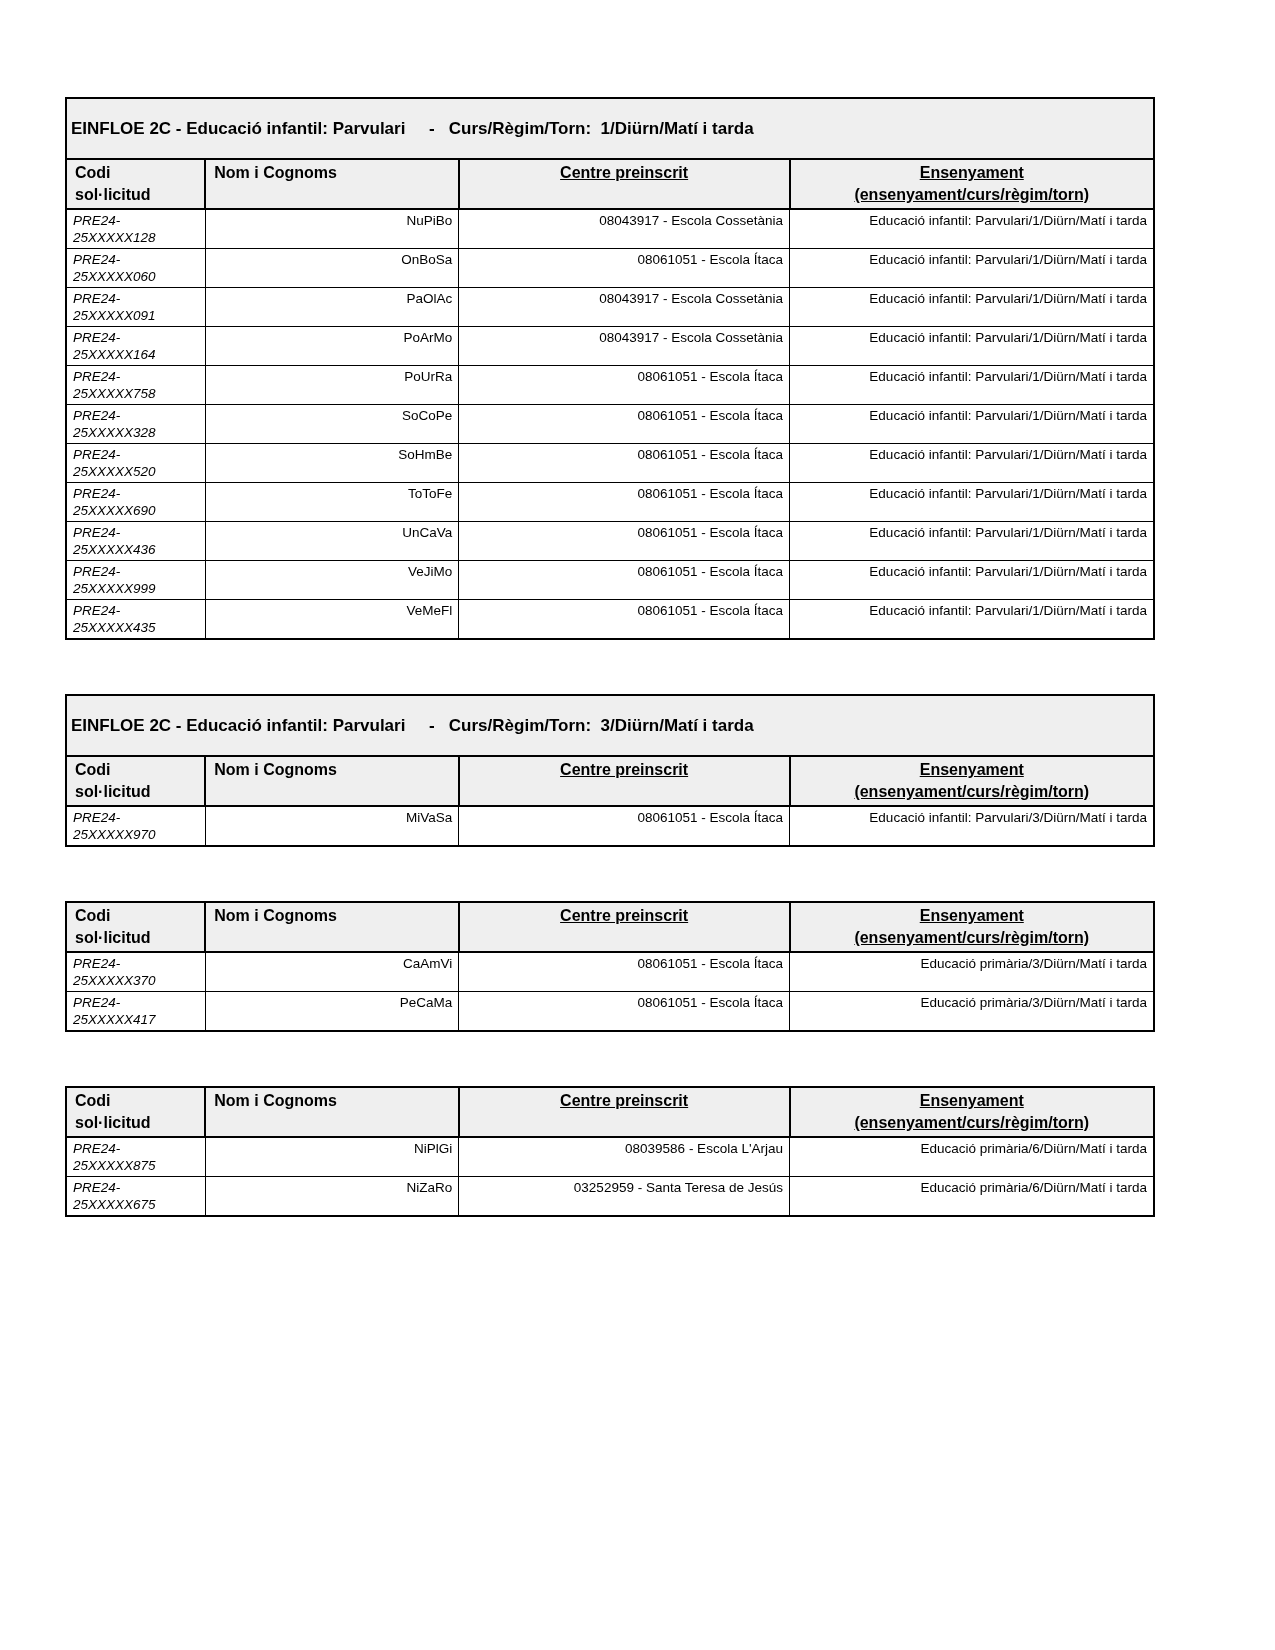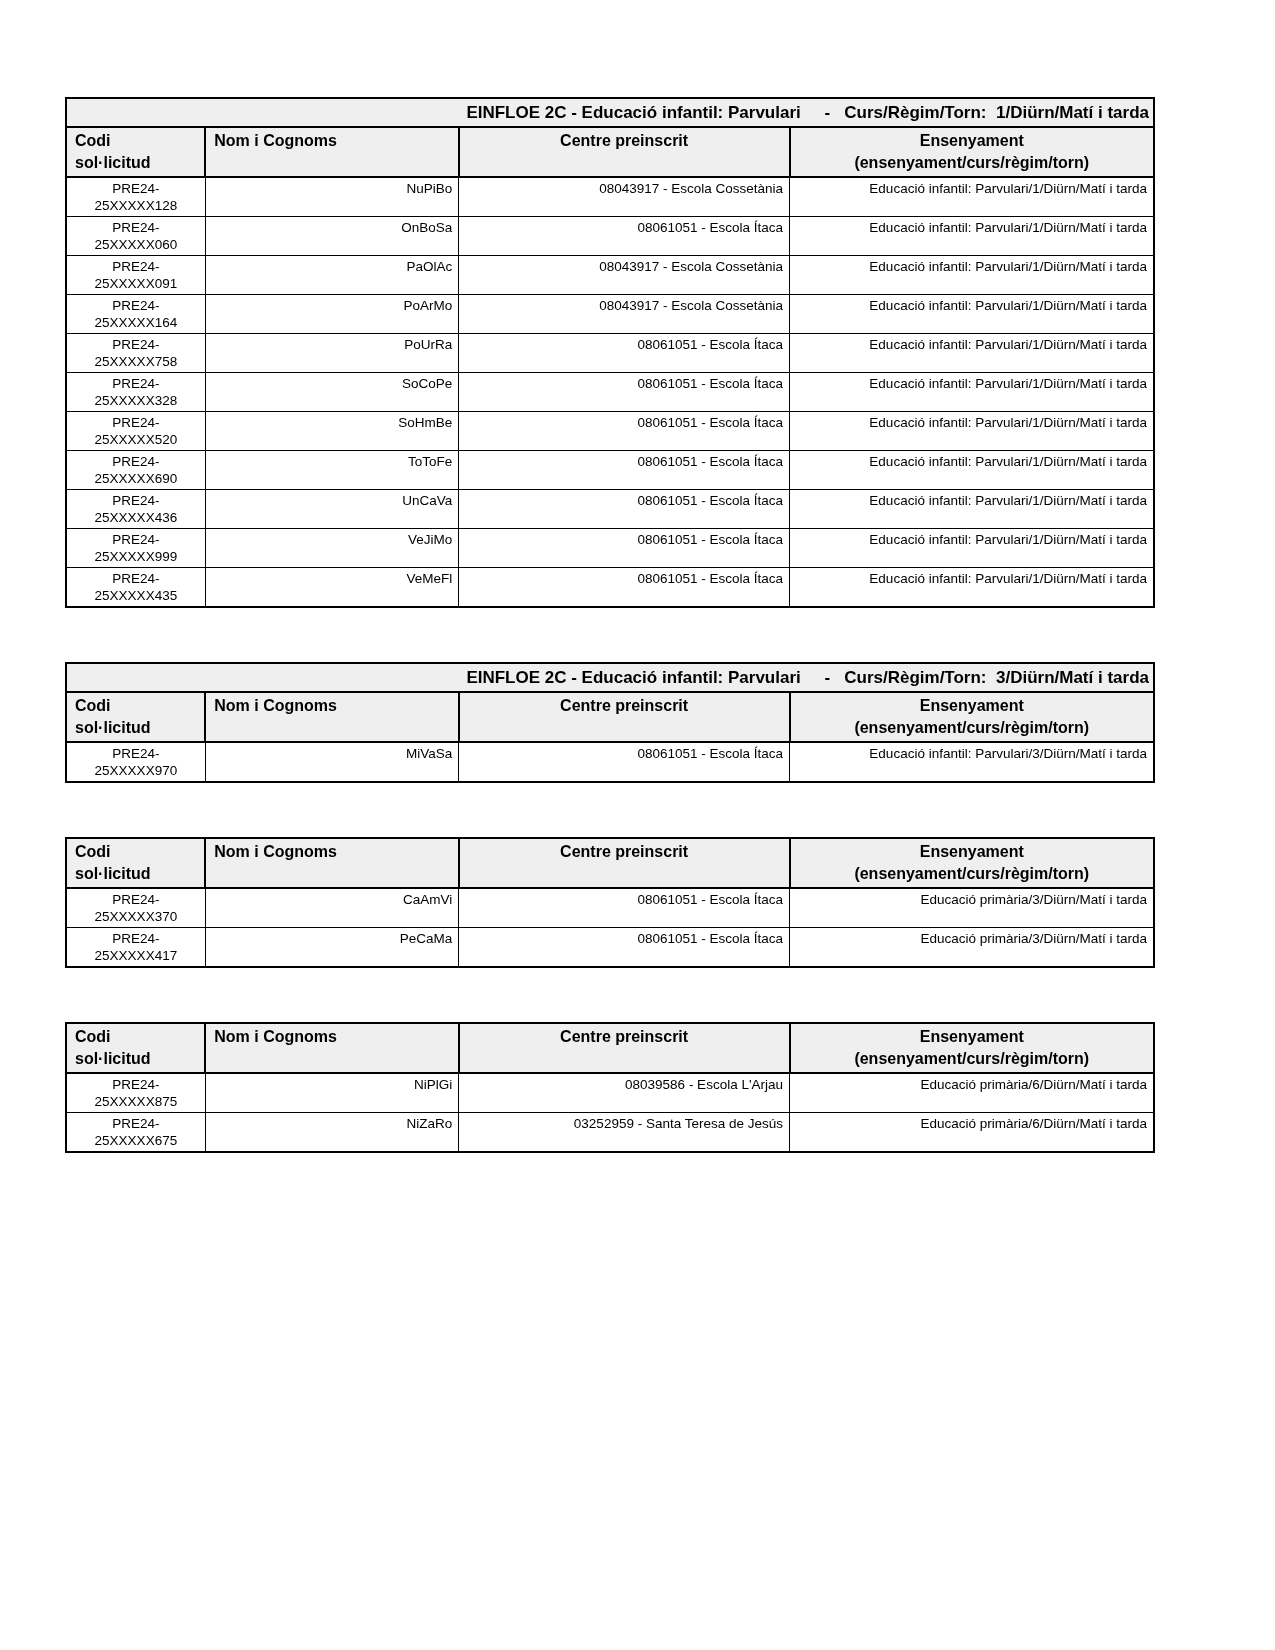--- a/index.html
+++ b/index.html
@@ -25,49 +25,49 @@
     table-layout: fixed;
     width: 1090px;
     margin: 0 0 54px 0;
     border: 2px solid #000000;
   }
   .title-cell {
     background: #efefef;
     border: 2px solid #000000;
     font-weight: bold;
     font-size: 17px;
-    text-align: right;
-    padding: 3px 4px;
+    text-align: left;
+    padding: 19px 4px;
     white-space: pre;
     overflow: hidden;
     line-height: 21px;
   }
   th.head-cell {
     background: #efefef;
     border: 2px solid #000000;
     font-weight: bold;
     font-size: 16px;
     vertical-align: top;
     padding: 2px 8px;
     white-space: pre-line;
     line-height: 22px;
     margin-top: 46px;
   }
   th.h0, th.h1 { text-align: left; }
-  th.h2, th.h3 { text-align: center; }
+  th.h2, th.h3 { text-align: center; text-decoration: underline; }
   td.data-cell {
     border: 1px solid #000000;
     font-size: 13.5px;
     vertical-align: top;
     padding: 2px 6px;
     white-space: pre-line;
     line-height: 17px;
     overflow: hidden;
   }
-  td.data-cell.col0 { text-align: center; }
+  td.data-cell.col0 { text-align: left; font-style: italic; }
   td.data-cell.col1,
   td.data-cell.col2,
   td.data-cell.col3 { text-align: right; }
 </style>
 </head>
 <body>
 
 <div class="page">
   <div id="tables-container">
       <table class="doc-table">

